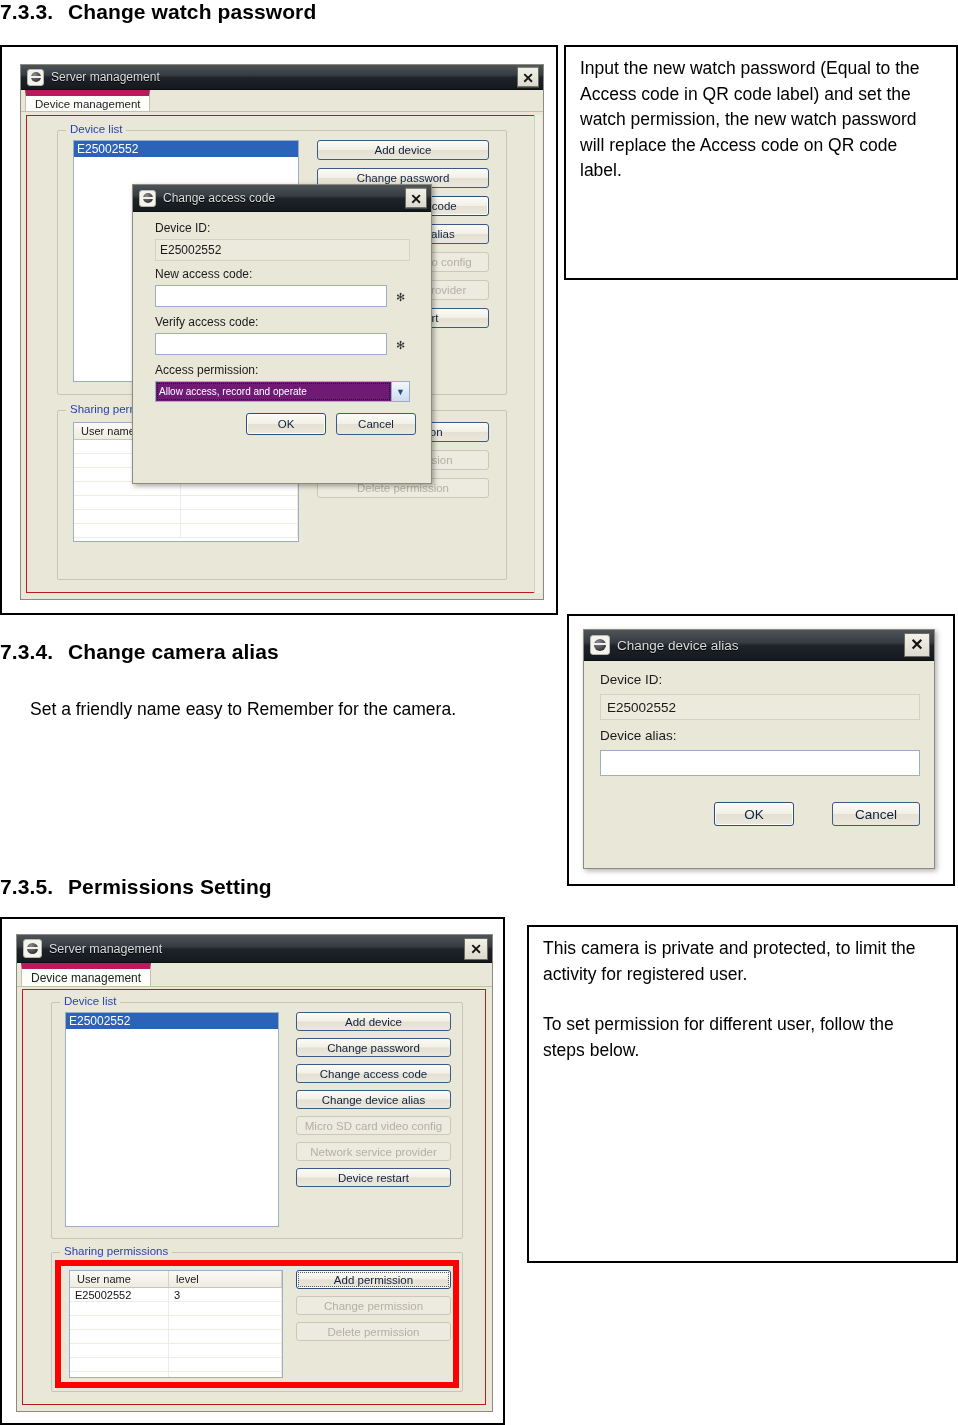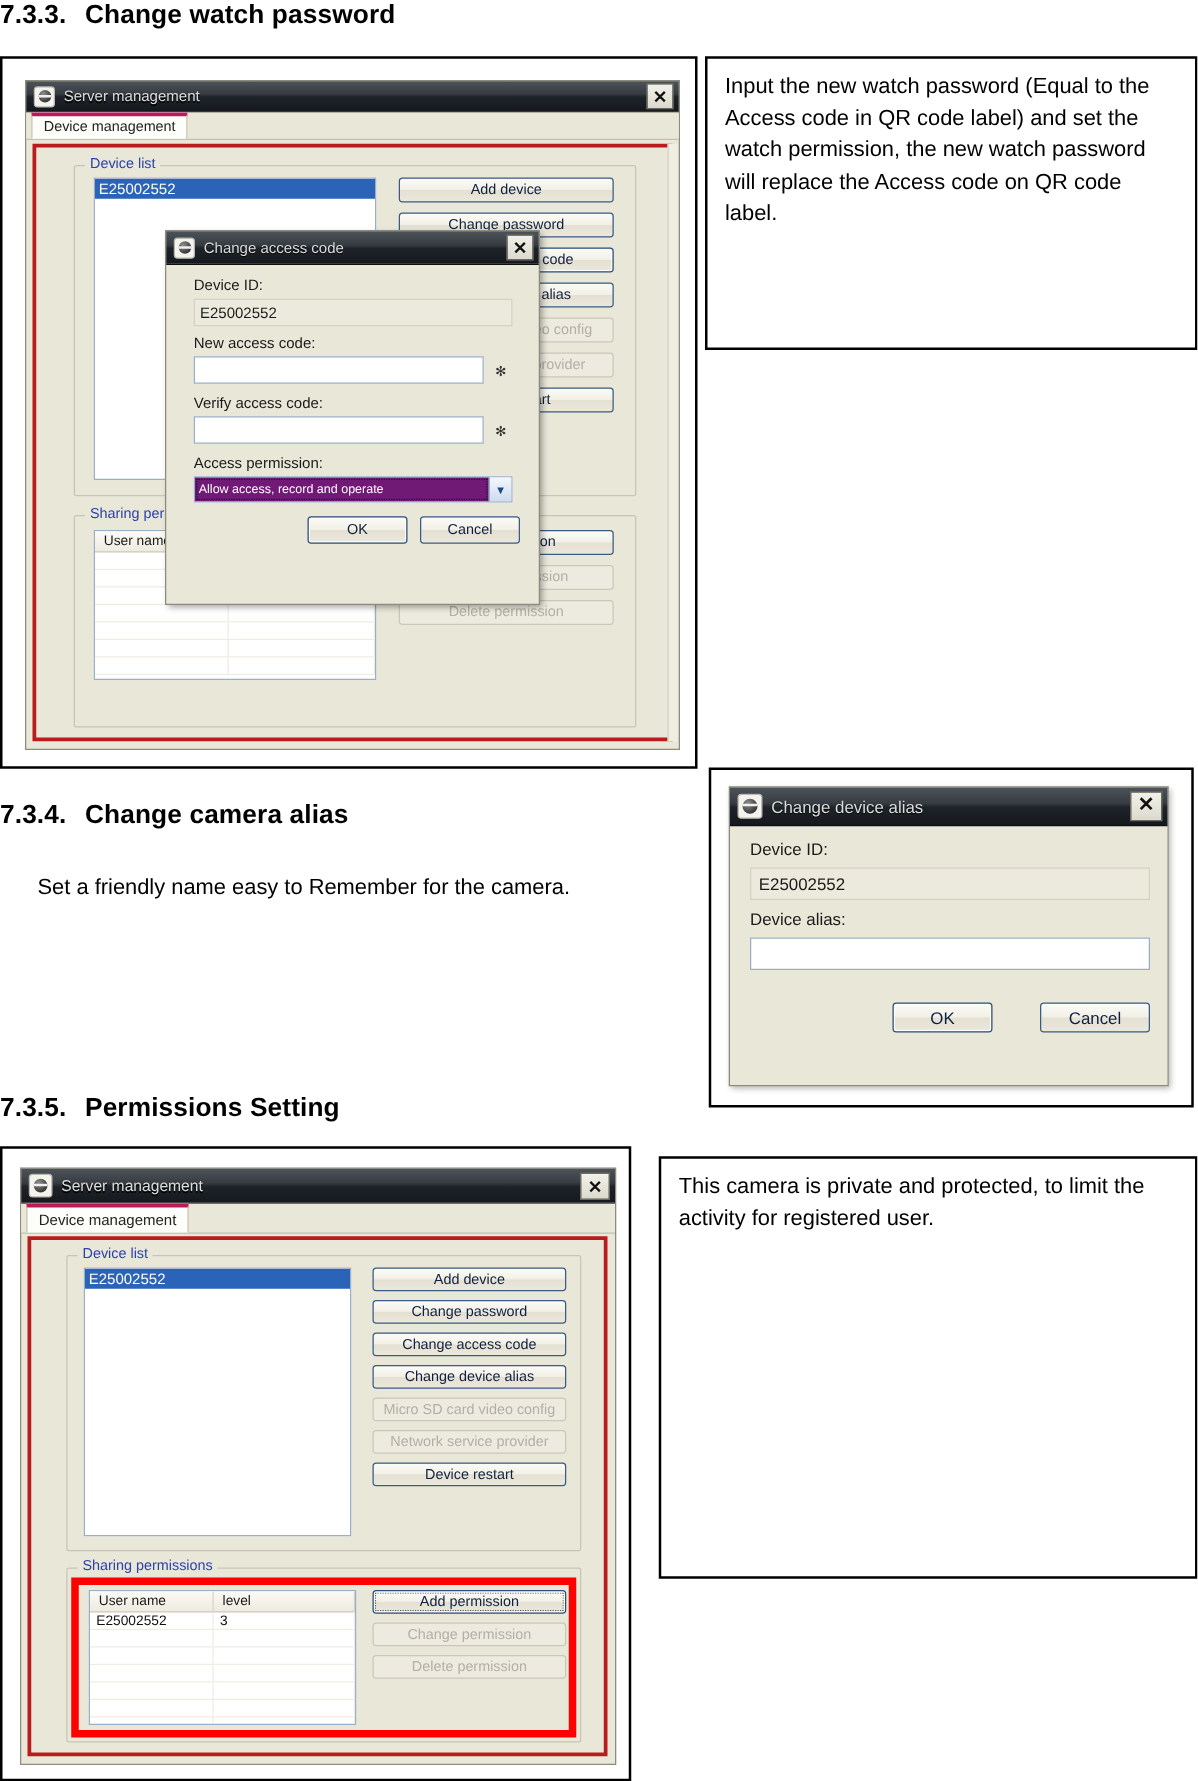--- a/index.html
+++ b/index.html
@@ -117,21 +117,21 @@
     background: #e9e7d8;
     border-bottom: 1px solid #c3c0af;
   }
   .tab {
     position: absolute;
     left: 4px; top: 0;
     height: 21px;
     padding: 0 9px;
     background: #fdfdfa;
     border: 1px solid #c3c0af;
-    border-top: 3px solid #be185d;
+    border-top: 6px solid #be185d;
     border-bottom: none;
     box-sizing: border-box;
     display: flex; align-items: center;
     font-size: 11.5px;
     color: #222;
     white-space: nowrap;
     text-align: center;
   }
 
   
@@ -294,21 +294,21 @@
   }
 
   .scroll-v {
     position: absolute;
     background: #f0eee2;
     border-left: 1px solid #d3d0c0;
   }
   .inner-panel {
     position: absolute;
     background: #e9e7d8;
-    border: 3px solid #b91c1c;
+    border: 1px solid #b91c1c;
     box-sizing: border-box;
   }
 </style>
 </head>
 <body>
 
 <div class="doc-heading" style="left:0px; top:0;">
   <span class="num">7.3.3.</span><span>Change watch password</span>
 </div>
 
@@ -535,13 +535,14 @@
 
       <div class="btn focus dotted" style="left:273px; top:280px; width:155px; height:19px;">Add permission</div>
       <div class="btn disabled" style="left:273px; top:306px; width:155px; height:19px;">Change permission</div>
       <div class="btn disabled" style="left:273px; top:332px; width:155px; height:19px;">Delete permission</div>
     </div>
   </div>
 </div>
 
 <div class="note-box" style="left:527px; top:925px; width:431px; height:338px;">
   <p>This camera is private and protected, to limit the activity for registered user.</p>
+  <p>To set permission for different user, follow the steps below.</p>
 </div>
 
 </body></html>

